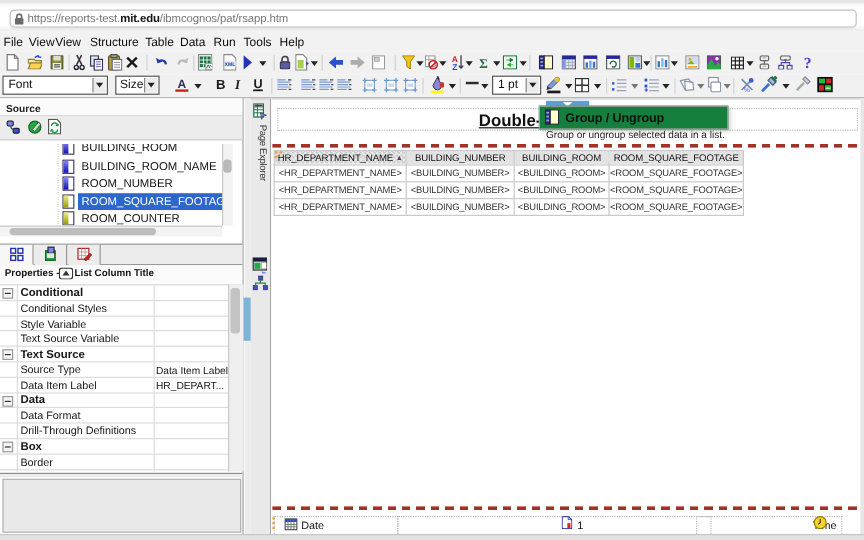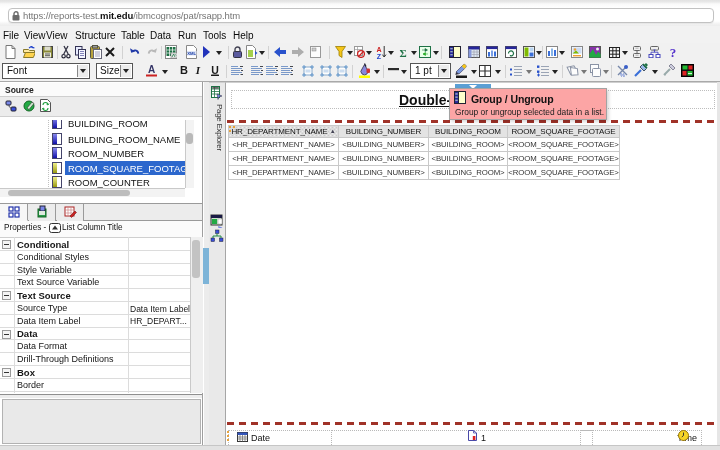--- a/index.html
+++ b/index.html
@@ -38,21 +38,21 @@
 .qicon i{position:absolute;left:0px;top:0px;width:4px;height:10px;}
 .qblue i{background:linear-gradient(#8888ee,#1111aa);}
 .qyel i{background:linear-gradient(#eeee88,#999911);}
 #treevsb{left:185px;top:38px;width:9px;height:68px;background:#f3f3f3;border-left:1px solid #c9c9c9;}
 #treevthumb{left:186px;top:51px;width:7px;height:11px;background:#b9b9b9;border-radius:3px;}
 #treehsb{left:0;top:106px;width:185px;height:9px;background:#f3f3f3;border-top:1px solid #c9c9c9;}
 #treehthumb{left:8px;top:108px;width:122px;height:6px;background:#bdbdbd;border-radius:3px;}
 #tabbar{left:0;top:121px;width:202px;height:18px;background:#ececec;border-top:1px solid #9a9a9a;border-bottom:1px solid #9a9a9a;}
 .tab{position:absolute;top:0;height:17px;border-right:1px solid #9a9a9a;background:#ececec;}
 .tab.sel{background:#f7f7f7;border-bottom:1px solid #f7f7f7;}
-#propshead{left:0;top:139px;width:202px;height:17px;background:#fbfbfb;border-bottom:1px solid #cfcfcf;font-size:8.2px;font-weight:normal;color:#111;}
+#propshead{left:0;top:139px;width:202px;height:17px;background:#fbfbfb;border-bottom:1px solid #cfcfcf;font-size:8.2px;font-weight:bold;color:#111;}
 #grid{left:0;top:156px;width:190px;height:157px;background:#fff;font-size:9px;color:#151515;overflow:hidden;}
 .grow{position:absolute;left:0;width:190px;height:12.8px;border-bottom:1px solid #dcdcdc;}
 .grow .c1{position:absolute;left:17px;top:1px;white-space:nowrap;}
 .grow .c2{position:absolute;left:130px;top:1.5px;white-space:nowrap;font-size:8.5px;}
 .grow.sec .c1{font-weight:bold;font-size:9.5px;top:0.5px;}
 .gminus{position:absolute;left:2px;top:2px;width:9px;height:9px;border:1px solid #9a9a9a;background:#f4f4f4;}
 .gminus:after{content:"";position:absolute;left:1px;top:3px;width:5px;height:1px;background:#333;}
 #gridgut{left:14px;top:155px;width:1px;height:156px;background:#dcdcdc;}
 #gridcol{left:128px;top:155px;width:1px;height:156px;background:#dcdcdc;}
 #propsvsb{left:190px;top:155px;width:13px;height:156px;background:#efefef;border-left:1px solid #c9c9c9;}
@@ -74,21 +74,21 @@
 #rd2{top:339px;}
 
 #rtable{left:2px;top:42px;border-collapse:collapse;table-layout:fixed;width:392px;font-size:7.8px;color:#333;letter-spacing:-0.1px;}
 #rtable td{border:1px solid #c9c9c9;text-align:center;height:14.2px;padding:0;white-space:nowrap;overflow:hidden;}
 #rtable .hd td{background:#e3e3e3;color:#111;font-size:8px;height:11.5px;}
 #rtable td.hsel{background-image:repeating-conic-gradient(#cccccc 0 25%,#ededed 0 50%);background-size:4px 4px;}
 
 .fcell{position:absolute;top:347px;height:17px;border:1px dotted #b9b9b9;font-size:9px;color:#111;}
 
 #tipbtn{left:229px;top:1px;width:36px;height:5px;background:#5b9fd4;}
-#tip{left:223px;top:5px;width:158px;height:32px;background:#fca5a5;border:1px solid #a3a3a3;box-shadow:2px 2px 3px rgba(0,0,0,.15);}
+#tip{left:223px;top:5px;width:158px;height:20px;background:#15803d;border:1px solid #a3a3a3;box-shadow:2px 2px 3px rgba(0,0,0,.15);}
 #tip .t1{position:absolute;left:21px;top:4px;font-size:10.5px;font-weight:bold;color:#111;letter-spacing:-0.1px;}
 #tip .t2{position:absolute;left:5px;top:18px;font-size:8.4px;color:#222;white-space:nowrap;}
 #bottomstrip{left:0;top:445px;width:720px;height:5px;background:#e2e2e2;border-top:1px solid #c6c6c6;}
 </style>
 </head>
 <body>
 <div id="app">
 
   <div class="abs" id="addrbar"></div>
   <div class="abs" id="tabstrip"></div>

